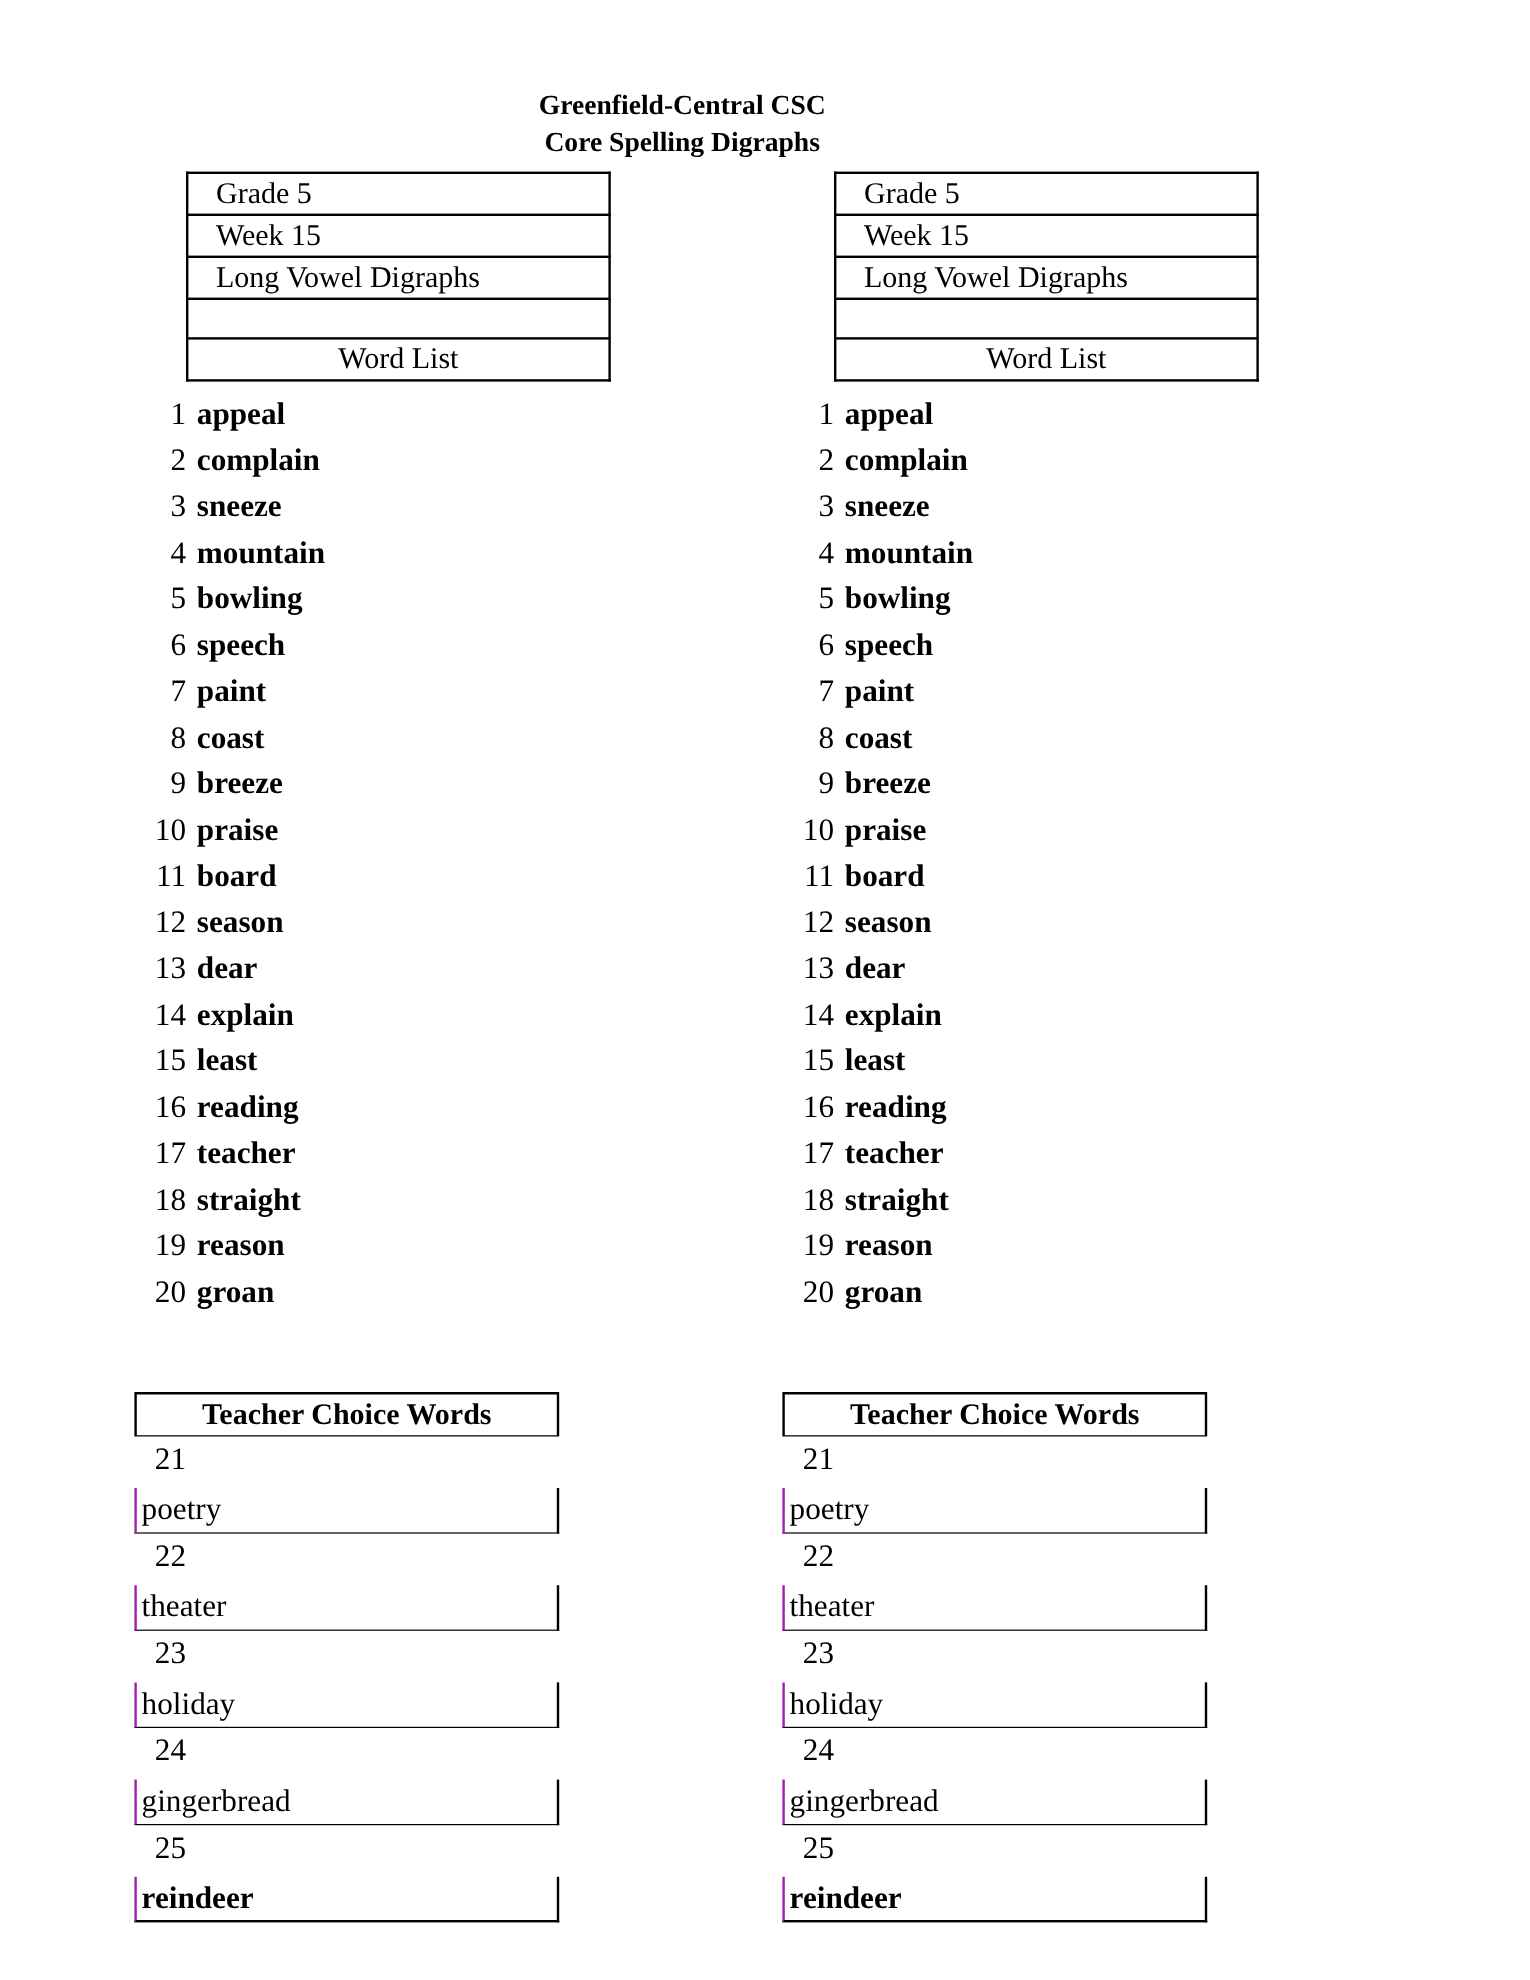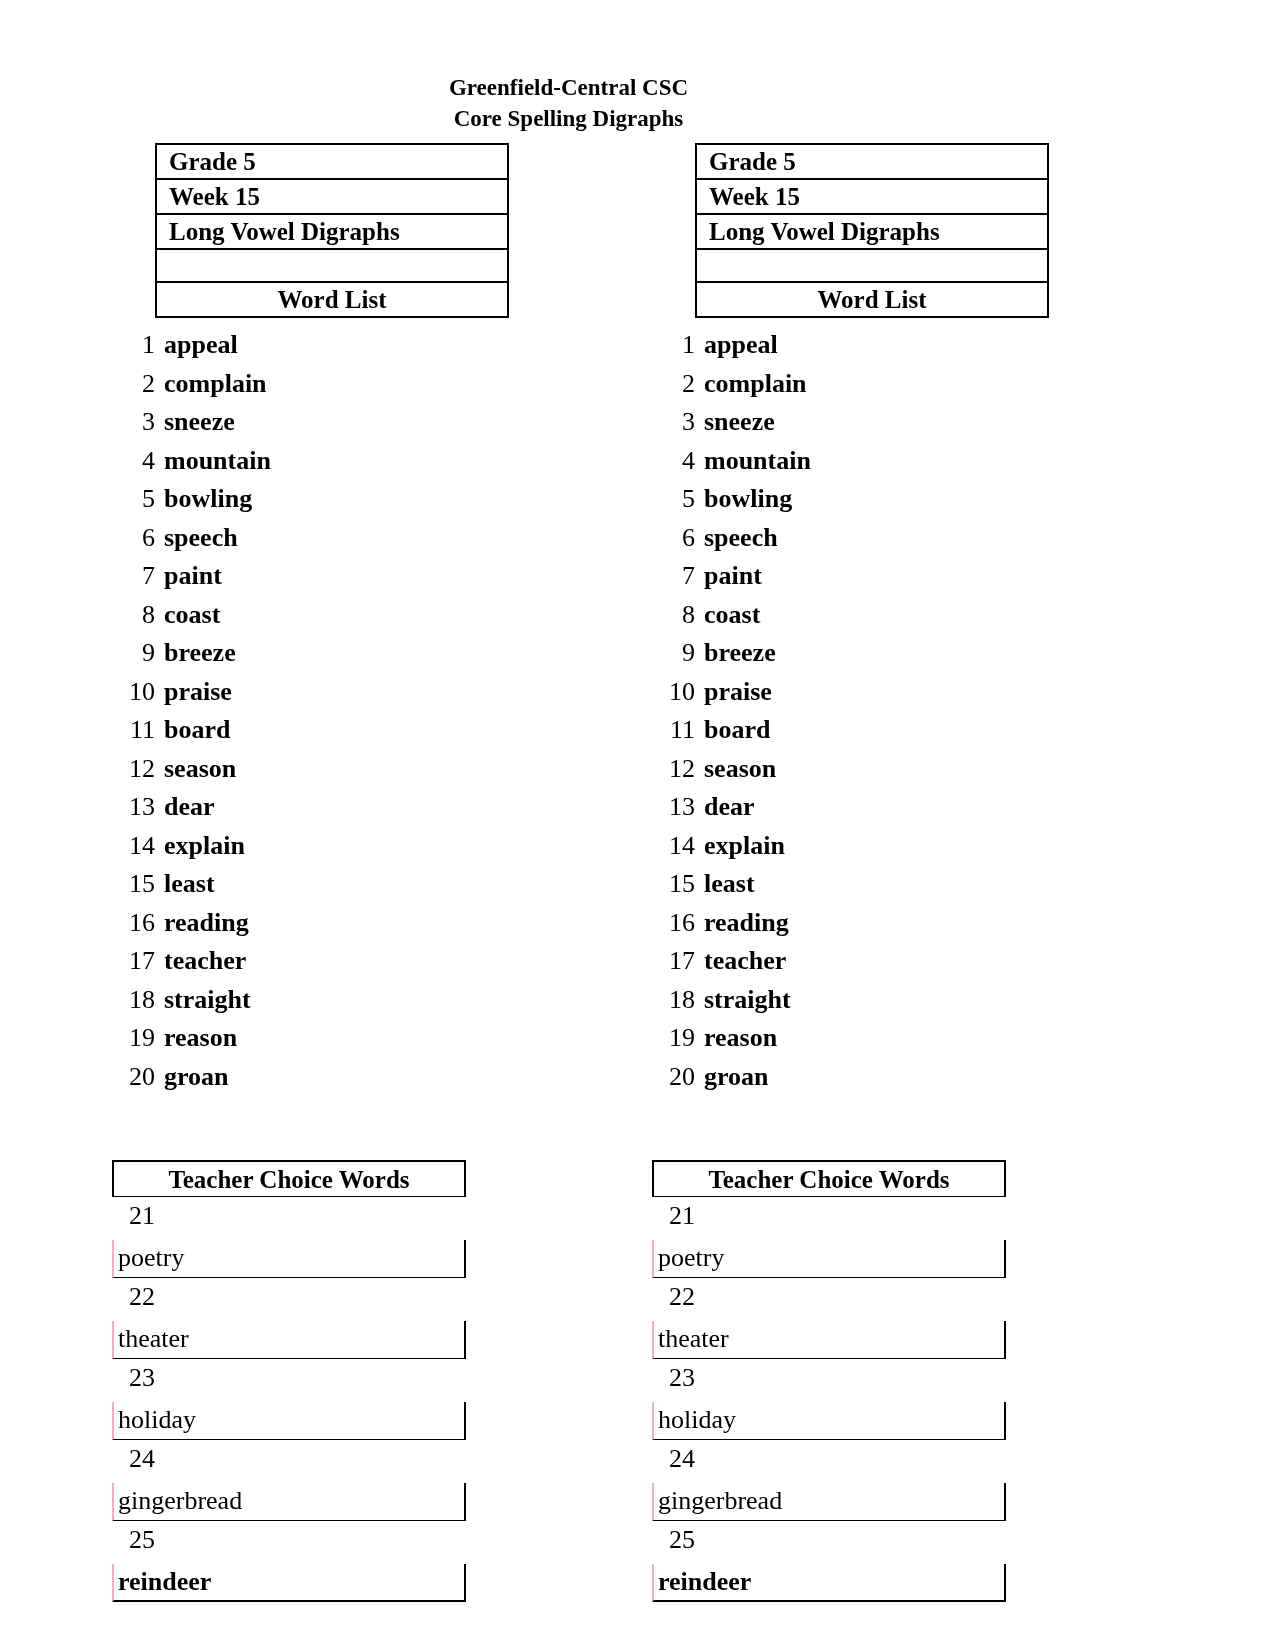--- a/index.html
+++ b/index.html
@@ -55,22 +55,22 @@
   
   .info-table {
     border-collapse: collapse;
     table-layout: fixed;
     width: 354px;
     margin-left: 43px;
   }
   .info-table td {
     border: 2px solid #000000;
     height: 33px;
-    padding: 0 0 0 12px;
-    font-weight: bold;
+    padding: 0 0 0 23px;
+    font-weight: normal;
     font-size: 25px;
     line-height: 33px;
     white-space: nowrap;
     overflow: visible;
   }
   .info-table td.center {
     text-align: center;
     padding-left: 0;
     margin-top: 40px;
   }
@@ -140,21 +140,21 @@
     text-align: right;
     font-size: 26px;
     line-height: 38px;
     height: 38px;
     font-weight: normal;
     box-sizing: border-box;
   }
   .choice-cell {
     width: 354px;
     box-sizing: border-box;
-    border-left: 2px solid #f9a8d4;
+    border-left: 2px solid #a21caf;
     border-right: 2px solid #000000;
     border-bottom: 1px solid #000000;
     height: 38px;
     line-height: 36px;
     padding-left: 4px;
     font-size: 26px;
     font-weight: normal;
     white-space: nowrap;
   }
   .choice-row:last-child .choice-cell {

